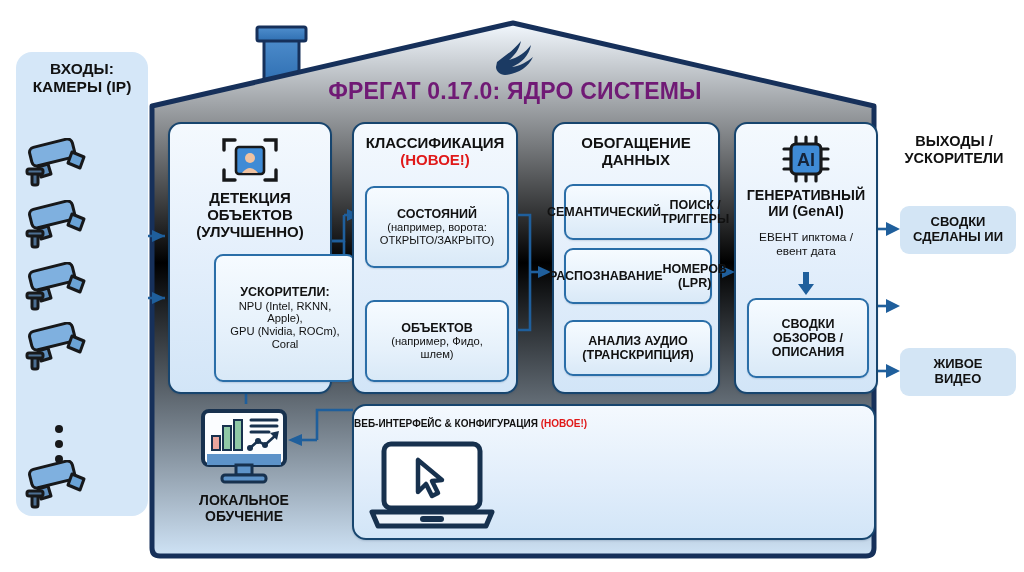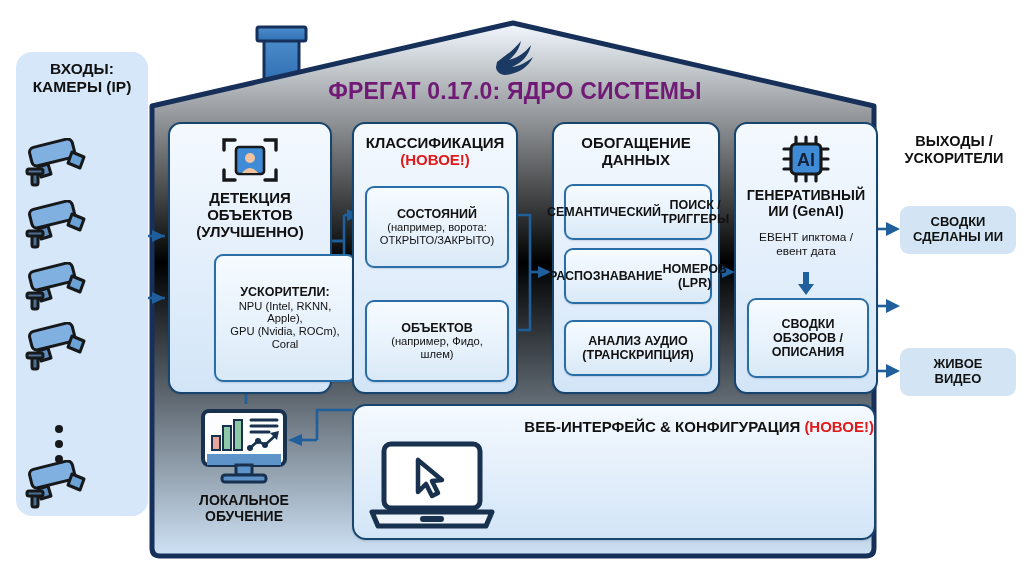--- a/index.html
+++ b/index.html
@@ -60,22 +60,22 @@
     font-size:14.5px;font-weight:bold;text-align:center;line-height:1.18;color:#111;
   }
   .outbox{
     position:absolute;left:900px;width:116px;border-radius:9px;
     background:#d3e5f5;display:flex;align-items:center;justify-content:center;
     text-align:center;font-size:13px;font-weight:bold;line-height:1.15;color:#111;
   }
 
   
   #web-title{
-    left:352px;top:416px;width:518px;text-align:right;
-    font-size:15px;font-weight:bold;color:#111;
+    left:352px;top:416px;width:518px;text-align:left;
+    font-size:10px;font-weight:bold;color:#111;
   }
 
   
   #local-label{
     left:178px;top:492px;width:132px;text-align:center;
     font-size:14px;font-weight:bold;line-height:1.16;color:#111;
   }
 </style>
 </head>
 <body>

